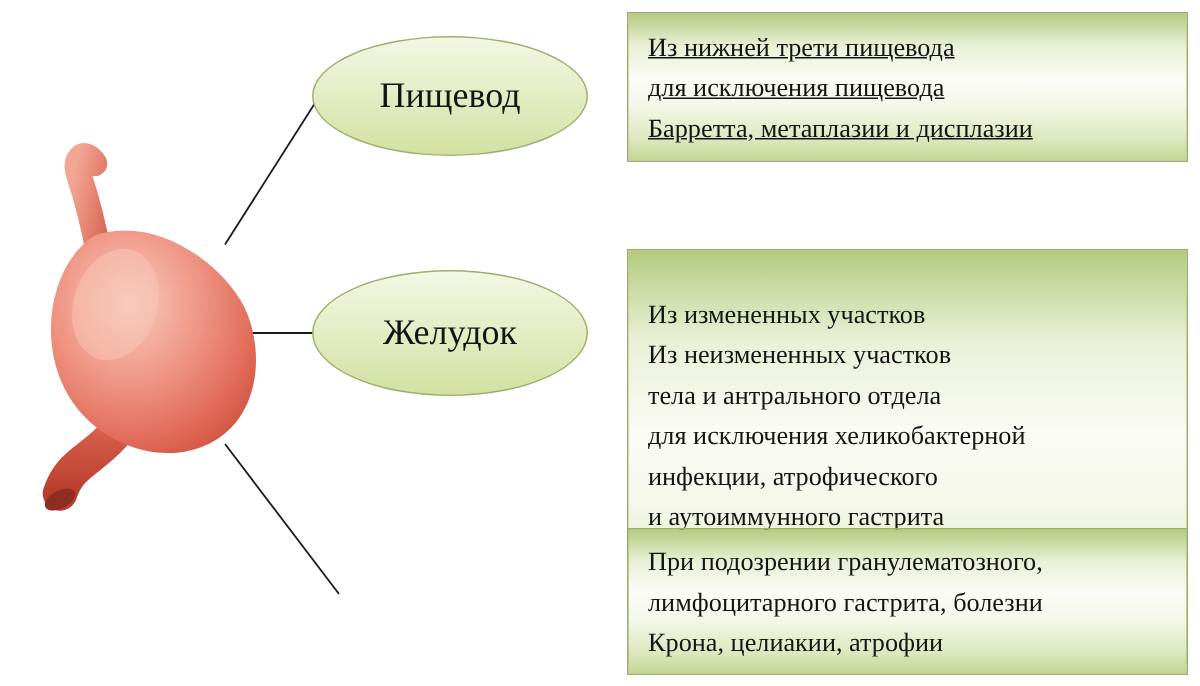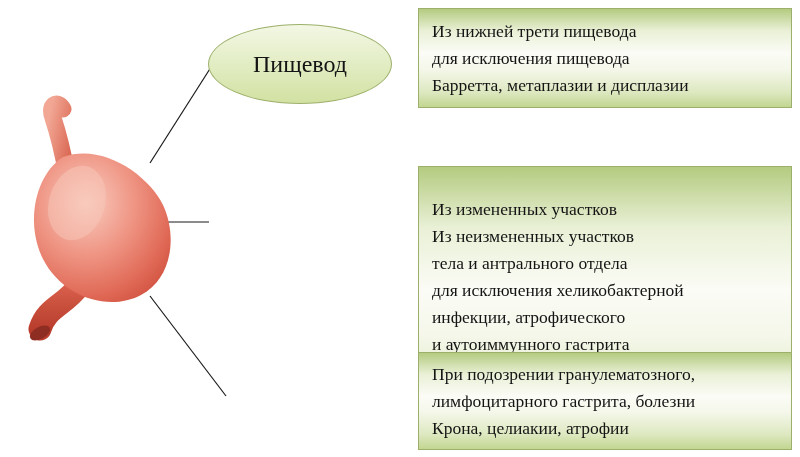--- a/index.html
+++ b/index.html
@@ -66,21 +66,21 @@
     display: flex;
     align-items: center;
     box-sizing: border-box;
     padding-left: 13px;
     padding-right: 6px;
     font-size: 17.5px;
     line-height: 27px;
     color: #141414;
     white-space: pre-line;
   }
-  .box-1 { top: 8px;   height: 100px; }
+  .box-1 { top: 8px;   height: 100px; text-decoration: underline; }
   .box-2 { top: 118px; height: 276px; margin-top: 48px; }
   .box-3 { top: 352px; height: 98px; }
 </style>
 </head>
 <body>
 
 <div class="canvas">
 
   <svg class="connectors" viewBox="0 0 800 457" xmlns="http://www.w3.org/2000/svg">
     <line x1="150" y1="163" x2="213" y2="64" stroke="#1a1a1a" stroke-width="1.2"></line>
@@ -112,20 +112,23 @@
     <ellipse cx="35" cy="238" rx="11" ry="6" fill="#8e2d22" transform="rotate(-28 35 238)"></ellipse>
 
     <path d="M58,62 C30,80 20,128 38,164 C56,200 102,218 136,200 C168,183 172,140 158,110 C143,80 98,48 58,62 Z" fill="url(#gBody)"></path>
 
     <ellipse cx="72" cy="108" rx="28" ry="38" fill="#f8c8ba" opacity="0.5" transform="rotate(18 72 108)"></ellipse>
   </svg>
 
   <div class="node-ellipse node-1">
     <span>Пищевод</span>
   </div>
+  <div class="node-ellipse node-2">
+    <span>Желудок</span>
+  </div>
 
   <div class="info-box box-1">
     <span>Из нижней трети пищевода
 для исключения пищевода
 Барретта, метаплазии и дисплазии</span>
   </div>
   <div class="info-box box-2">
     <span>Из измененных участков
 Из неизмененных участков
 тела и антрального отдела

